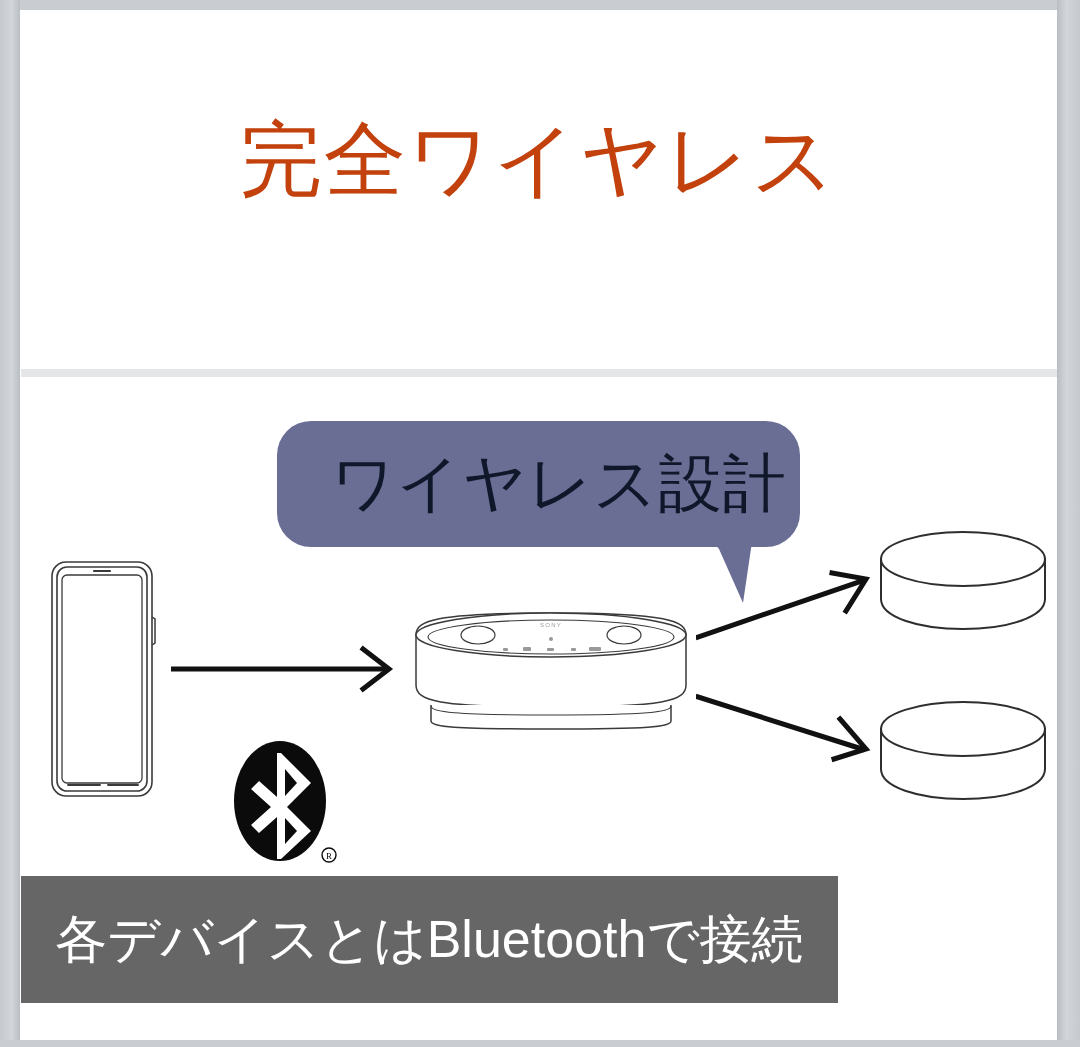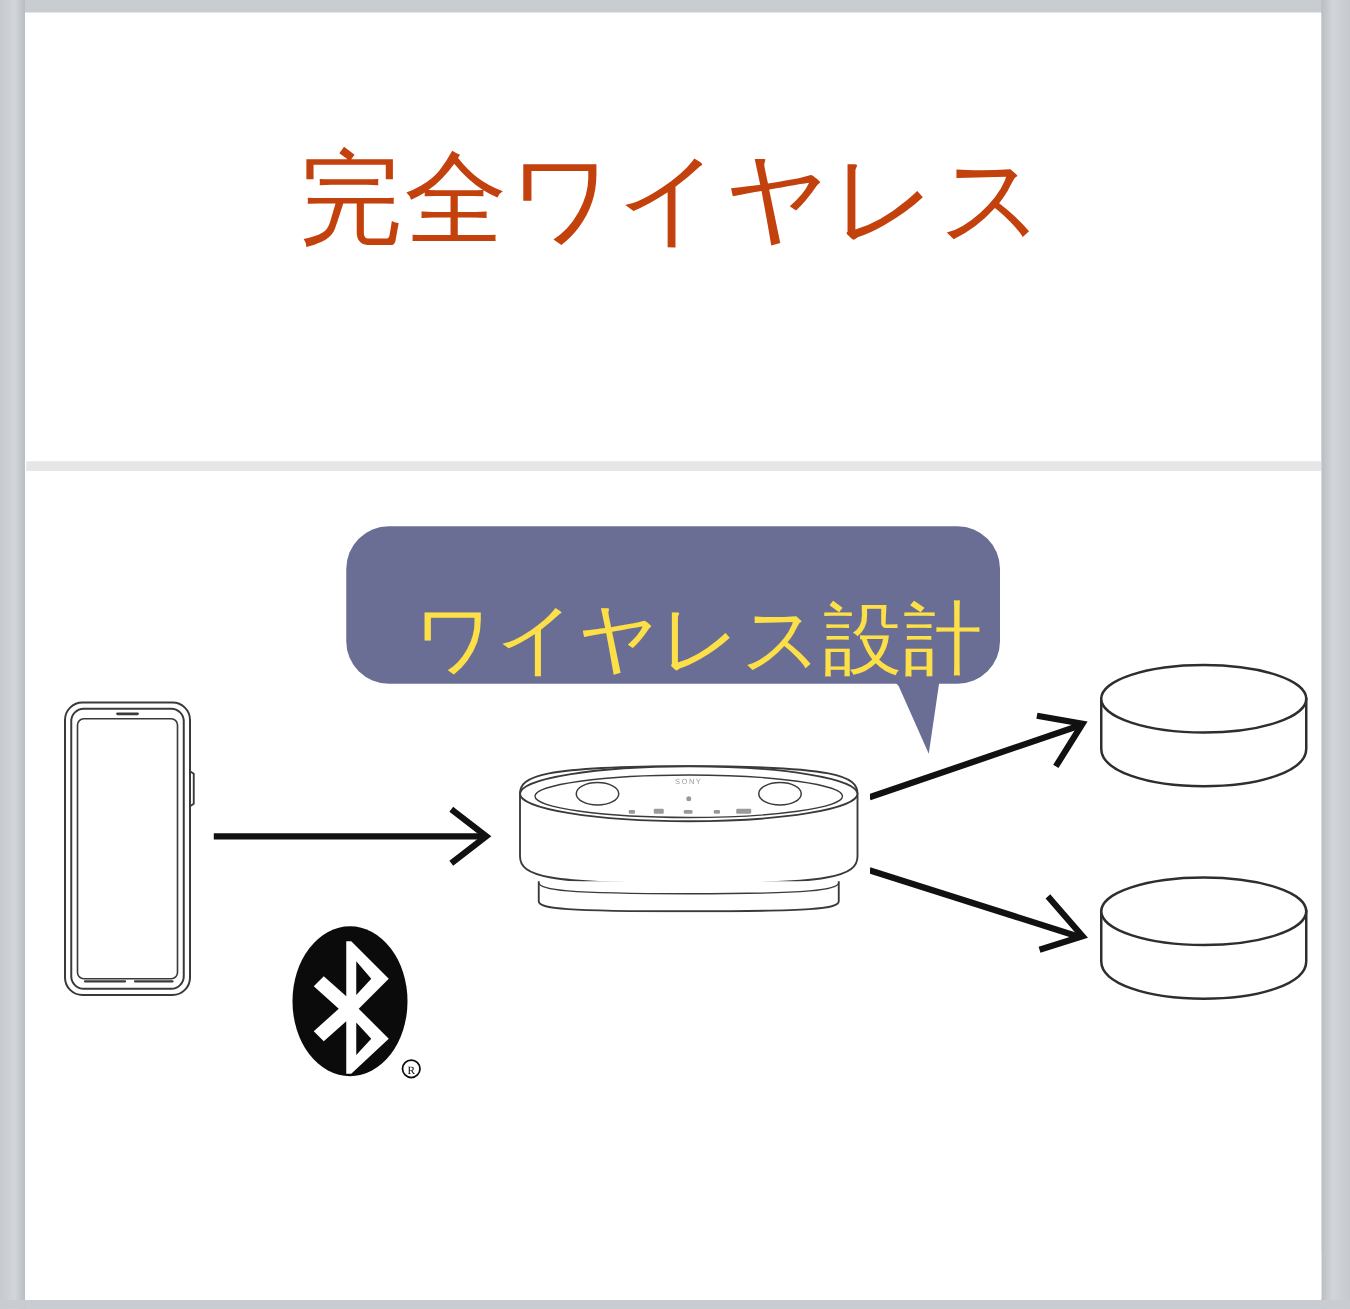--- a/index.html
+++ b/index.html
@@ -104,25 +104,24 @@
     background: #6b6e94;
     border-radius: 34px;
   }
   .bubble-text {
     position: absolute;
     left: 0; top: 0;
     width: 564px; height: 126px;
     display: flex;
     align-items: center;
     justify-content: center;
-    color: #fde047;
+    color: #0f172a;
     font-size: 63px;
     letter-spacing: 1px;
     white-space: nowrap;
-    margin-top: 28px;
   }
   .bubble-tail {
     position: absolute;
     left: 686px;
     top: 158px;
     width: 80px;
     height: 70px;
   }
 
   
@@ -329,16 +328,19 @@
 
     <svg class="arrow-down" viewBox="0 0 180 80">
       <g stroke="#111111" stroke-width="5" fill="none" stroke-linecap="square">
         <line x1="2" y1="10" x2="166" y2="62"></line>
         <polyline points="144,32 170,62 138,72" stroke-linejoin="miter"></polyline>
       </g>
     </svg>
 
   </div>
 
+  <div class="caption-bar">
+    <span class="caption-text">各デバイスとはBluetoothで接続</span>
+  </div>
 
   <div class="bottom-white"></div>
 
 </div>
 
 </body></html>

